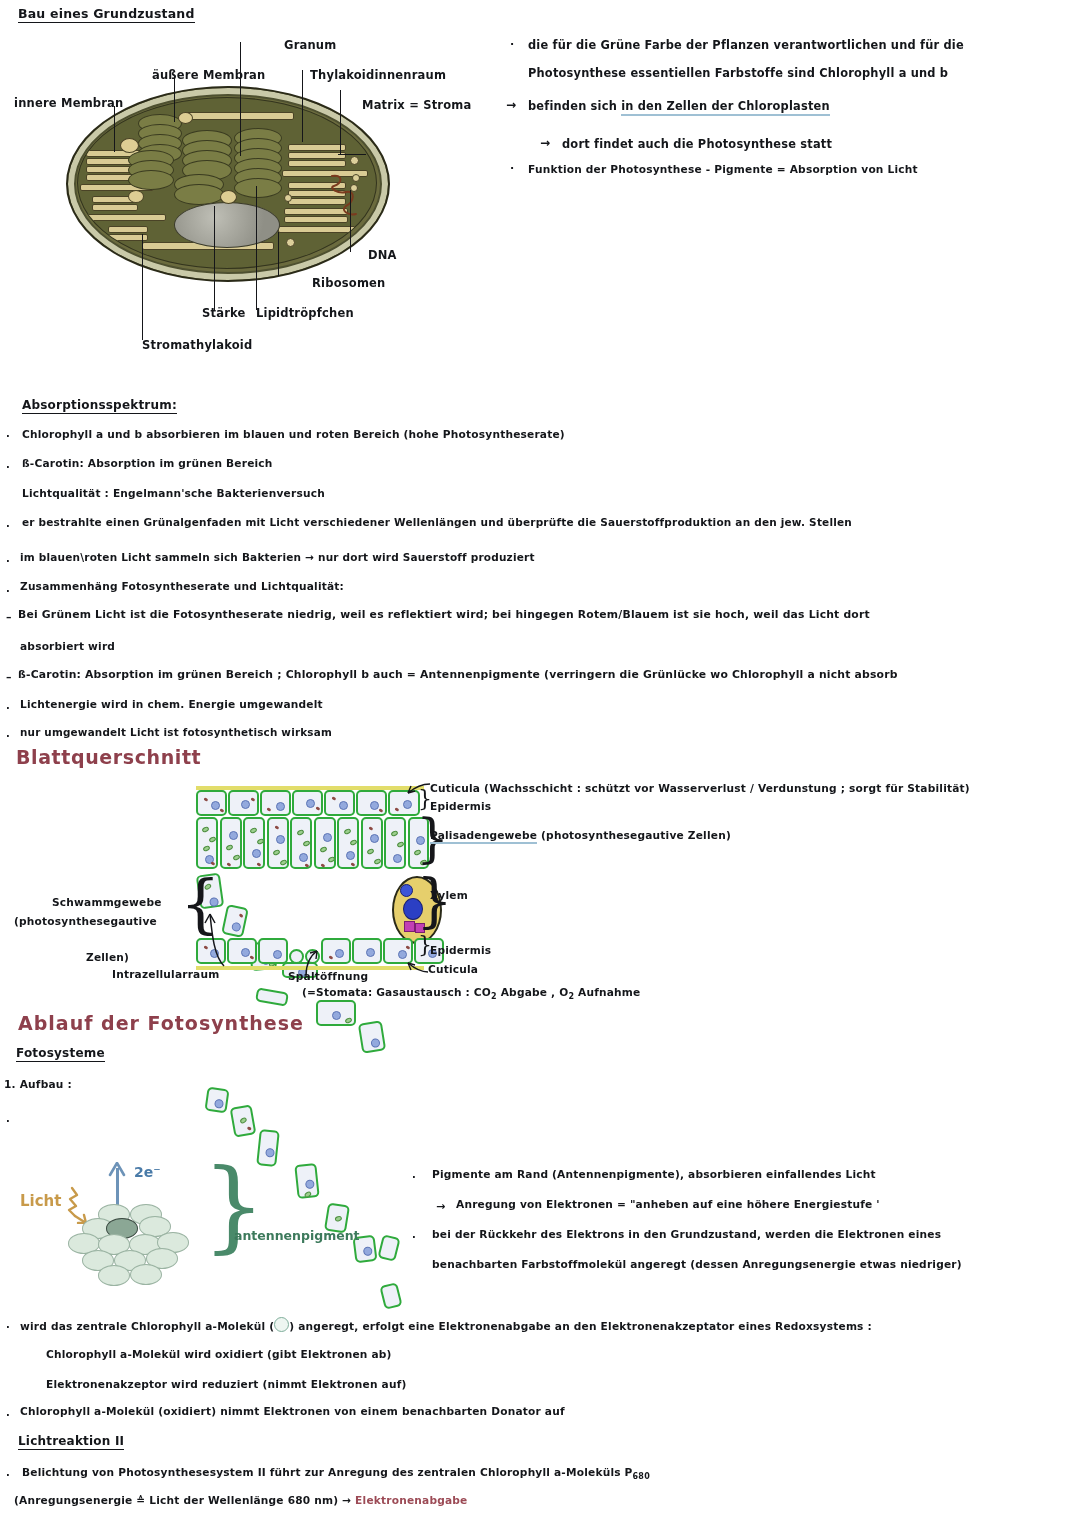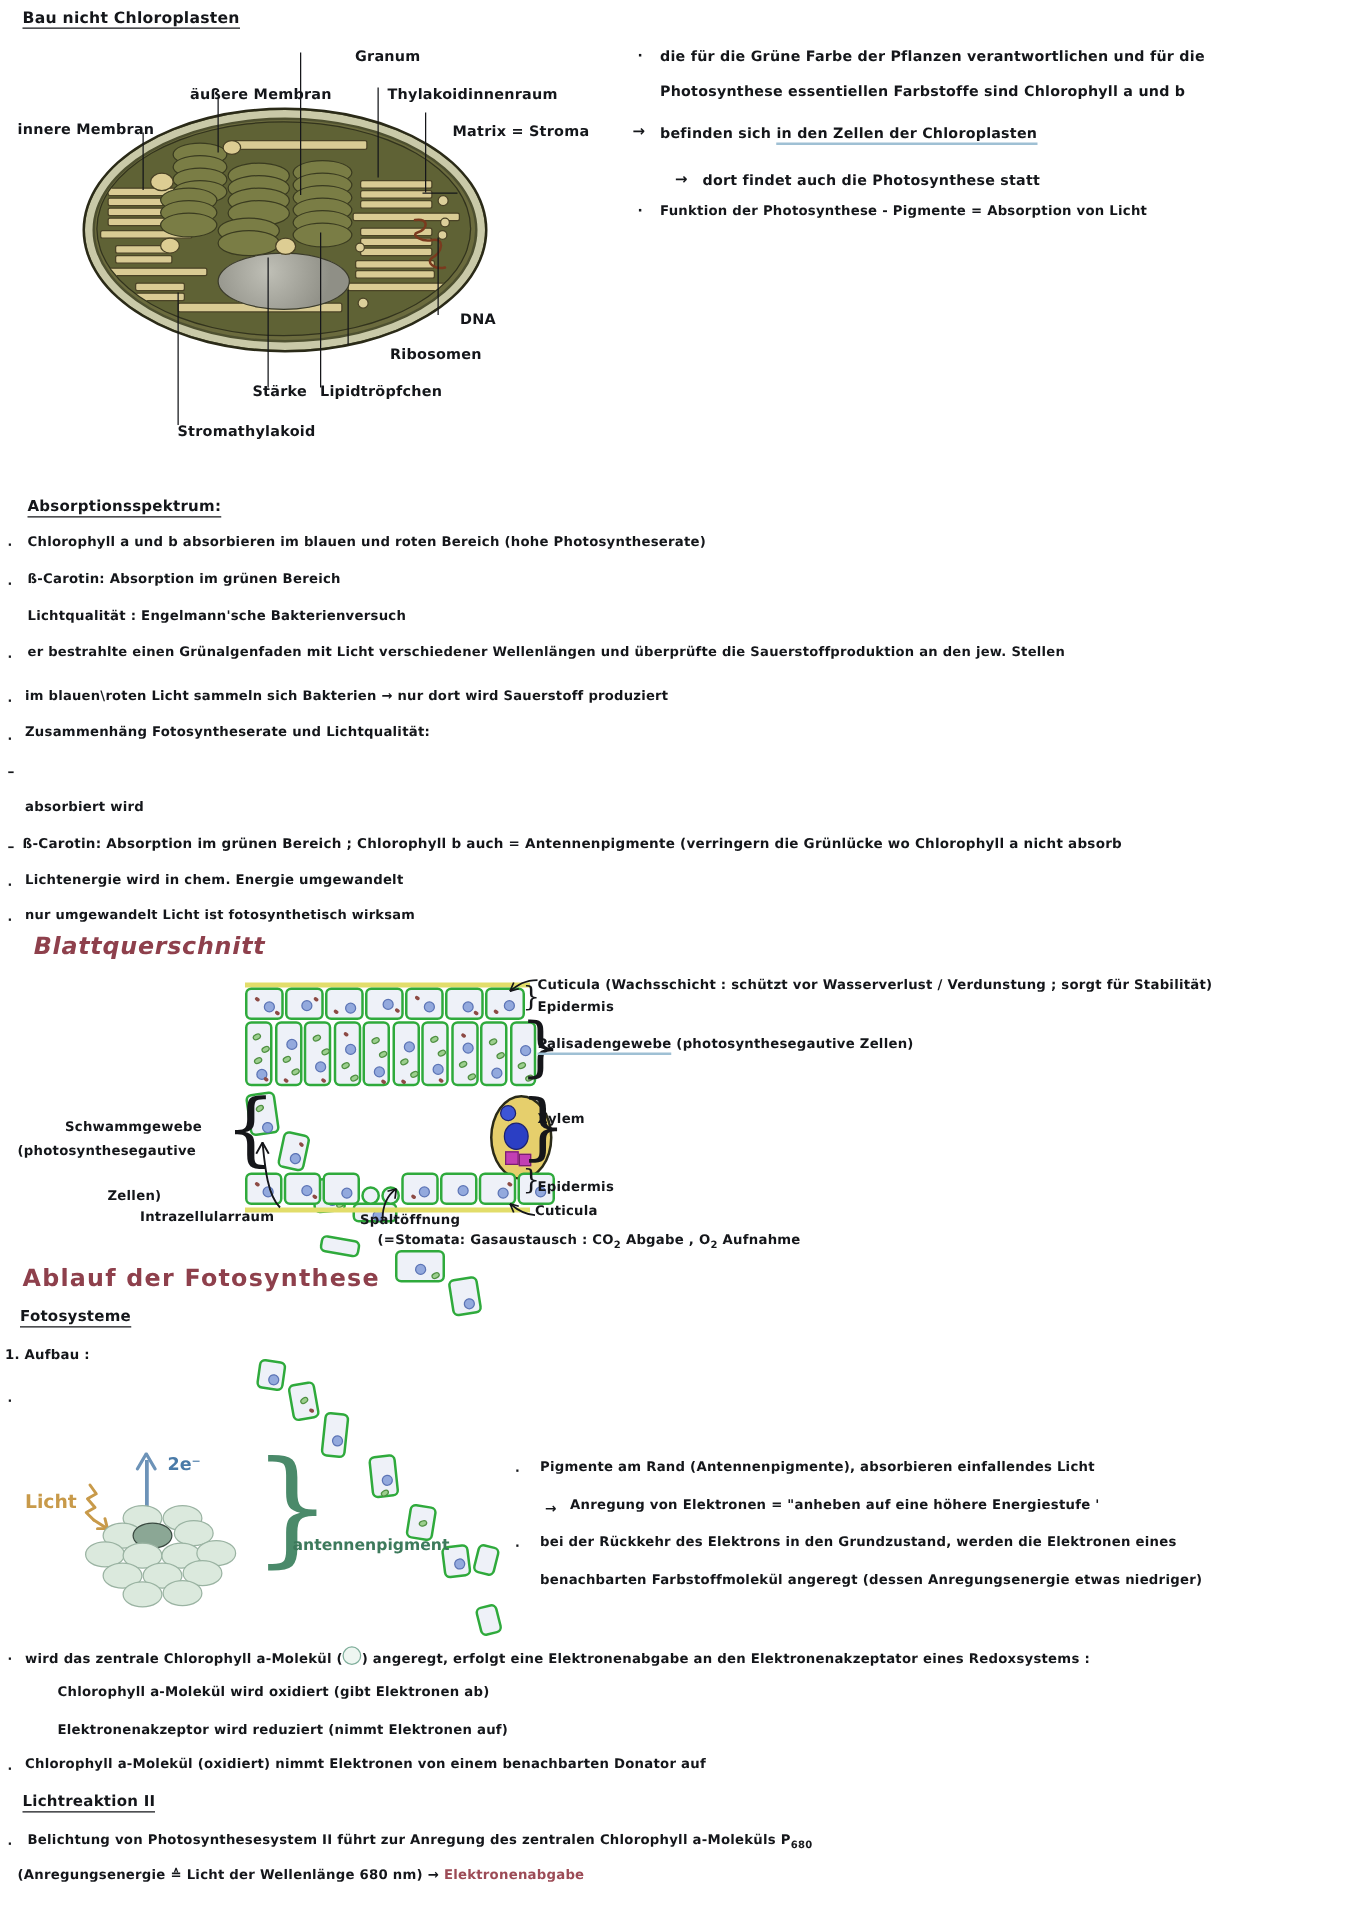--- a/index.html
+++ b/index.html
@@ -128,21 +128,21 @@
   .circ-inline{
     display:inline-block;width:13px;height:13px;border-radius:50%;
     border:1.6px solid #7fae9b;background:#eef6f1;vertical-align:-2px;
   }
 </style>
 </head>
 <body>
 
 <div class="page">
 
-  <div class="abs hw h-ul" style="left:18px;top:6px;">Bau nicht Chloroplasten</div>
+  <div class="abs hw h-ul" style="left:18px;top:6px;">Bau eines Grundzustand</div>
 
   <div class="chloro-wrap">
     <div class="chl-outer">
       <div class="chl-inner">
 
         <div class="thyl" style="left:8px;top:52px;width:54px;height:5px;"></div>
         <div class="thyl" style="left:8px;top:60px;width:54px;height:5px;"></div>
         <div class="thyl" style="left:8px;top:68px;width:54px;height:5px;"></div>
         <div class="thyl" style="left:8px;top:76px;width:54px;height:5px;"></div>
         <div class="thyl" style="left:2px;top:86px;width:72px;height:5px;"></div>
@@ -259,32 +259,33 @@
   <div class="abs hw" style="left:6px;top:521px;font-size:10px;">·</div>
   <div class="abs hw tiny" style="left:22px;top:516px;font-size:10.5px;">er bestrahlte einen Grünalgenfaden mit Licht verschiedener Wellenlängen und überprüfte die Sauerstoffproduktion an den jew. Stellen</div>
 
   <div class="abs hw" style="left:6px;top:556px;font-size:10px;">·</div>
   <div class="abs hw tiny" style="left:20px;top:551px;font-size:10.5px;">im blauen\roten Licht sammeln sich Bakterien → nur dort wird Sauerstoff produziert</div>
 
   <div class="abs hw" style="left:6px;top:586px;font-size:10px;">·</div>
   <div class="abs hw tiny" style="left:20px;top:580px;">Zusammenhäng Fotosyntheserate und Lichtqualität:</div>
 
   <div class="abs hw" style="left:6px;top:611px;font-size:11px;">–</div>
+  <div class="abs hw tiny" style="left:18px;top:608px;font-size:10.8px;">Bei Grünem Licht ist die Fotosyntheserate niedrig, weil es reflektiert wird; bei hingegen Rotem/Blauem ist sie hoch, weil das Licht dort</div>
   <div class="abs hw tiny" style="left:20px;top:640px;">absorbiert wird</div>
 
   <div class="abs hw" style="left:6px;top:671px;font-size:11px;">–</div>
   <div class="abs hw tiny" style="left:18px;top:668px;font-size:10.8px;">ß-Carotin: Absorption im grünen Bereich ; Chlorophyll b auch = Antennenpigmente (verringern die Grünlücke wo Chlorophyll a nicht absorb</div>
 
   <div class="abs hw" style="left:6px;top:703px;font-size:10px;">·</div>
   <div class="abs hw tiny" style="left:20px;top:698px;">Lichtenergie wird in chem. Energie umgewandelt</div>
 
   <div class="abs hw" style="left:6px;top:731px;font-size:10px;">·</div>
   <div class="abs hw tiny" style="left:20px;top:726px;font-size:10.4px;">nur umgewandelt Licht ist fotosynthetisch wirksam</div>
 
-  <div class="abs hw pink-h" style="left:27px;top:746px;font-style:italic;">Blattquerschnitt</div>
+  <div class="abs hw pink-h" style="left:16px;top:746px;">Blattquerschnitt</div>
 
   <div class="leaf">
 
     <div class="leaf-cut" style="top:0;"></div>
 
     <div class="cellrow" style="left:0;top:4px;">
       <div class="cell" style="width:31px;height:26px;margin-right:1px;">
         <span class="nuc" style="left:13px;top:9px;"></span>
         <span class="mito" style="left:6px;top:6px;"></span>
         <span class="mito" style="left:22px;top:17px;"></span>

